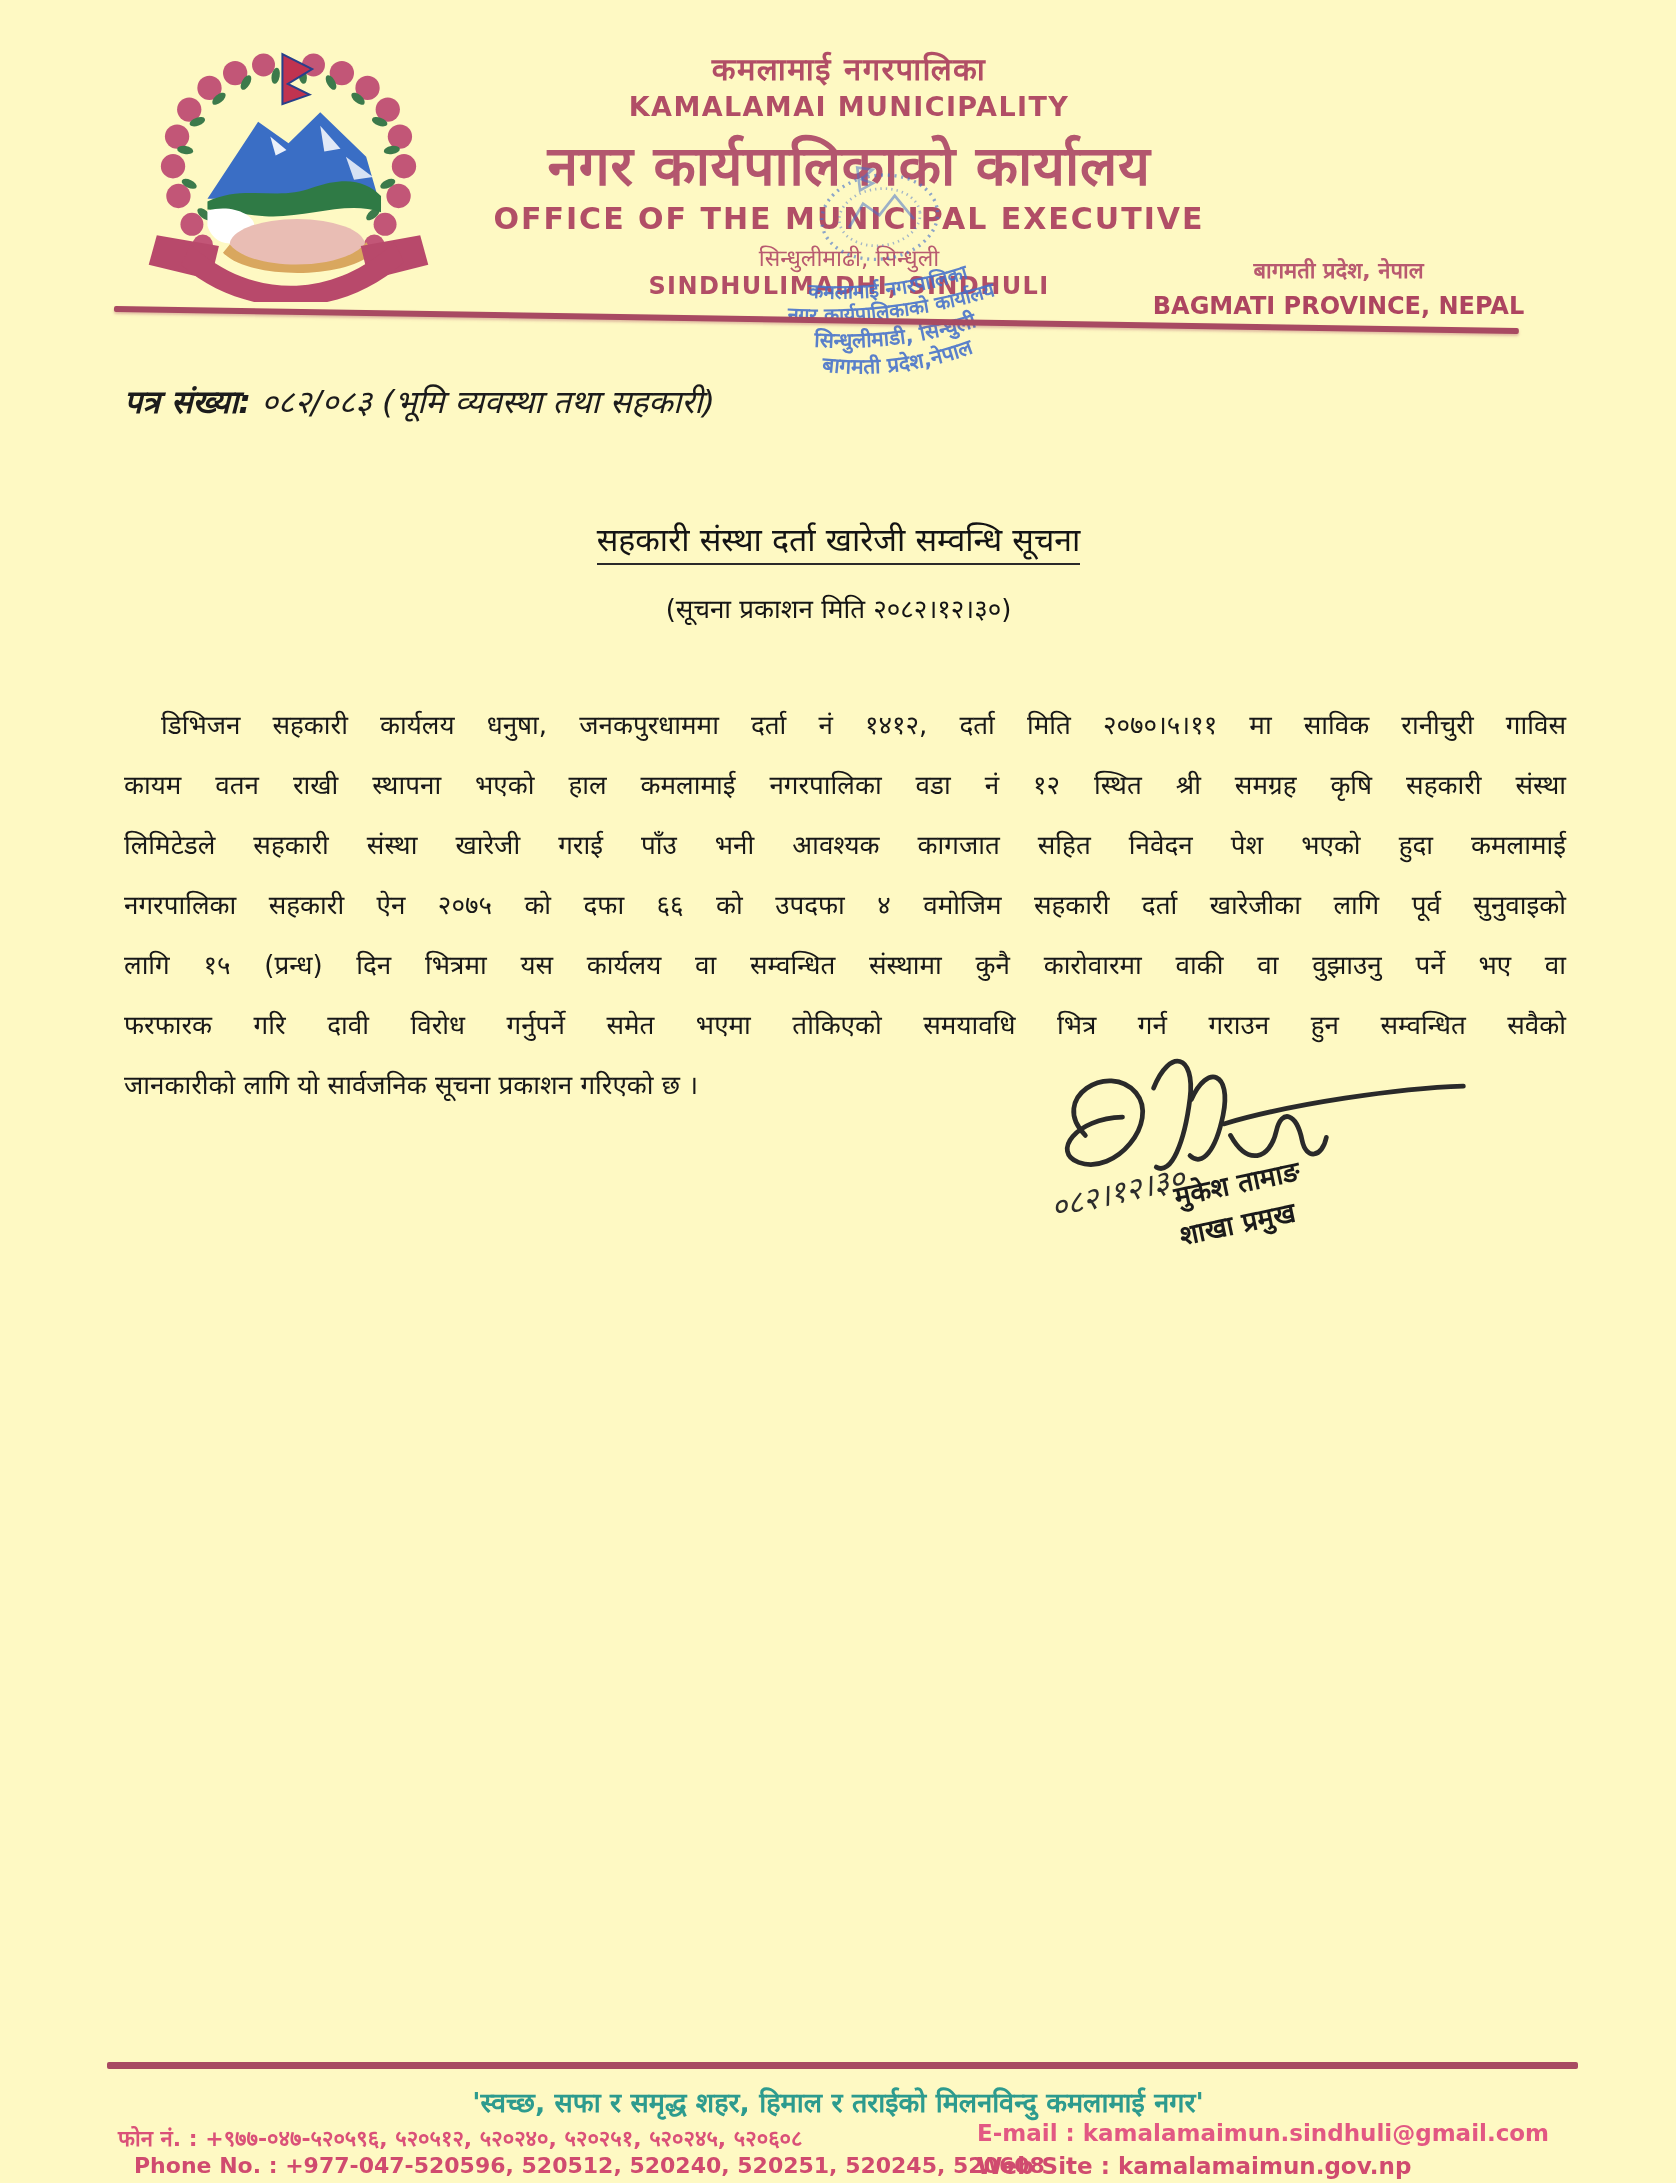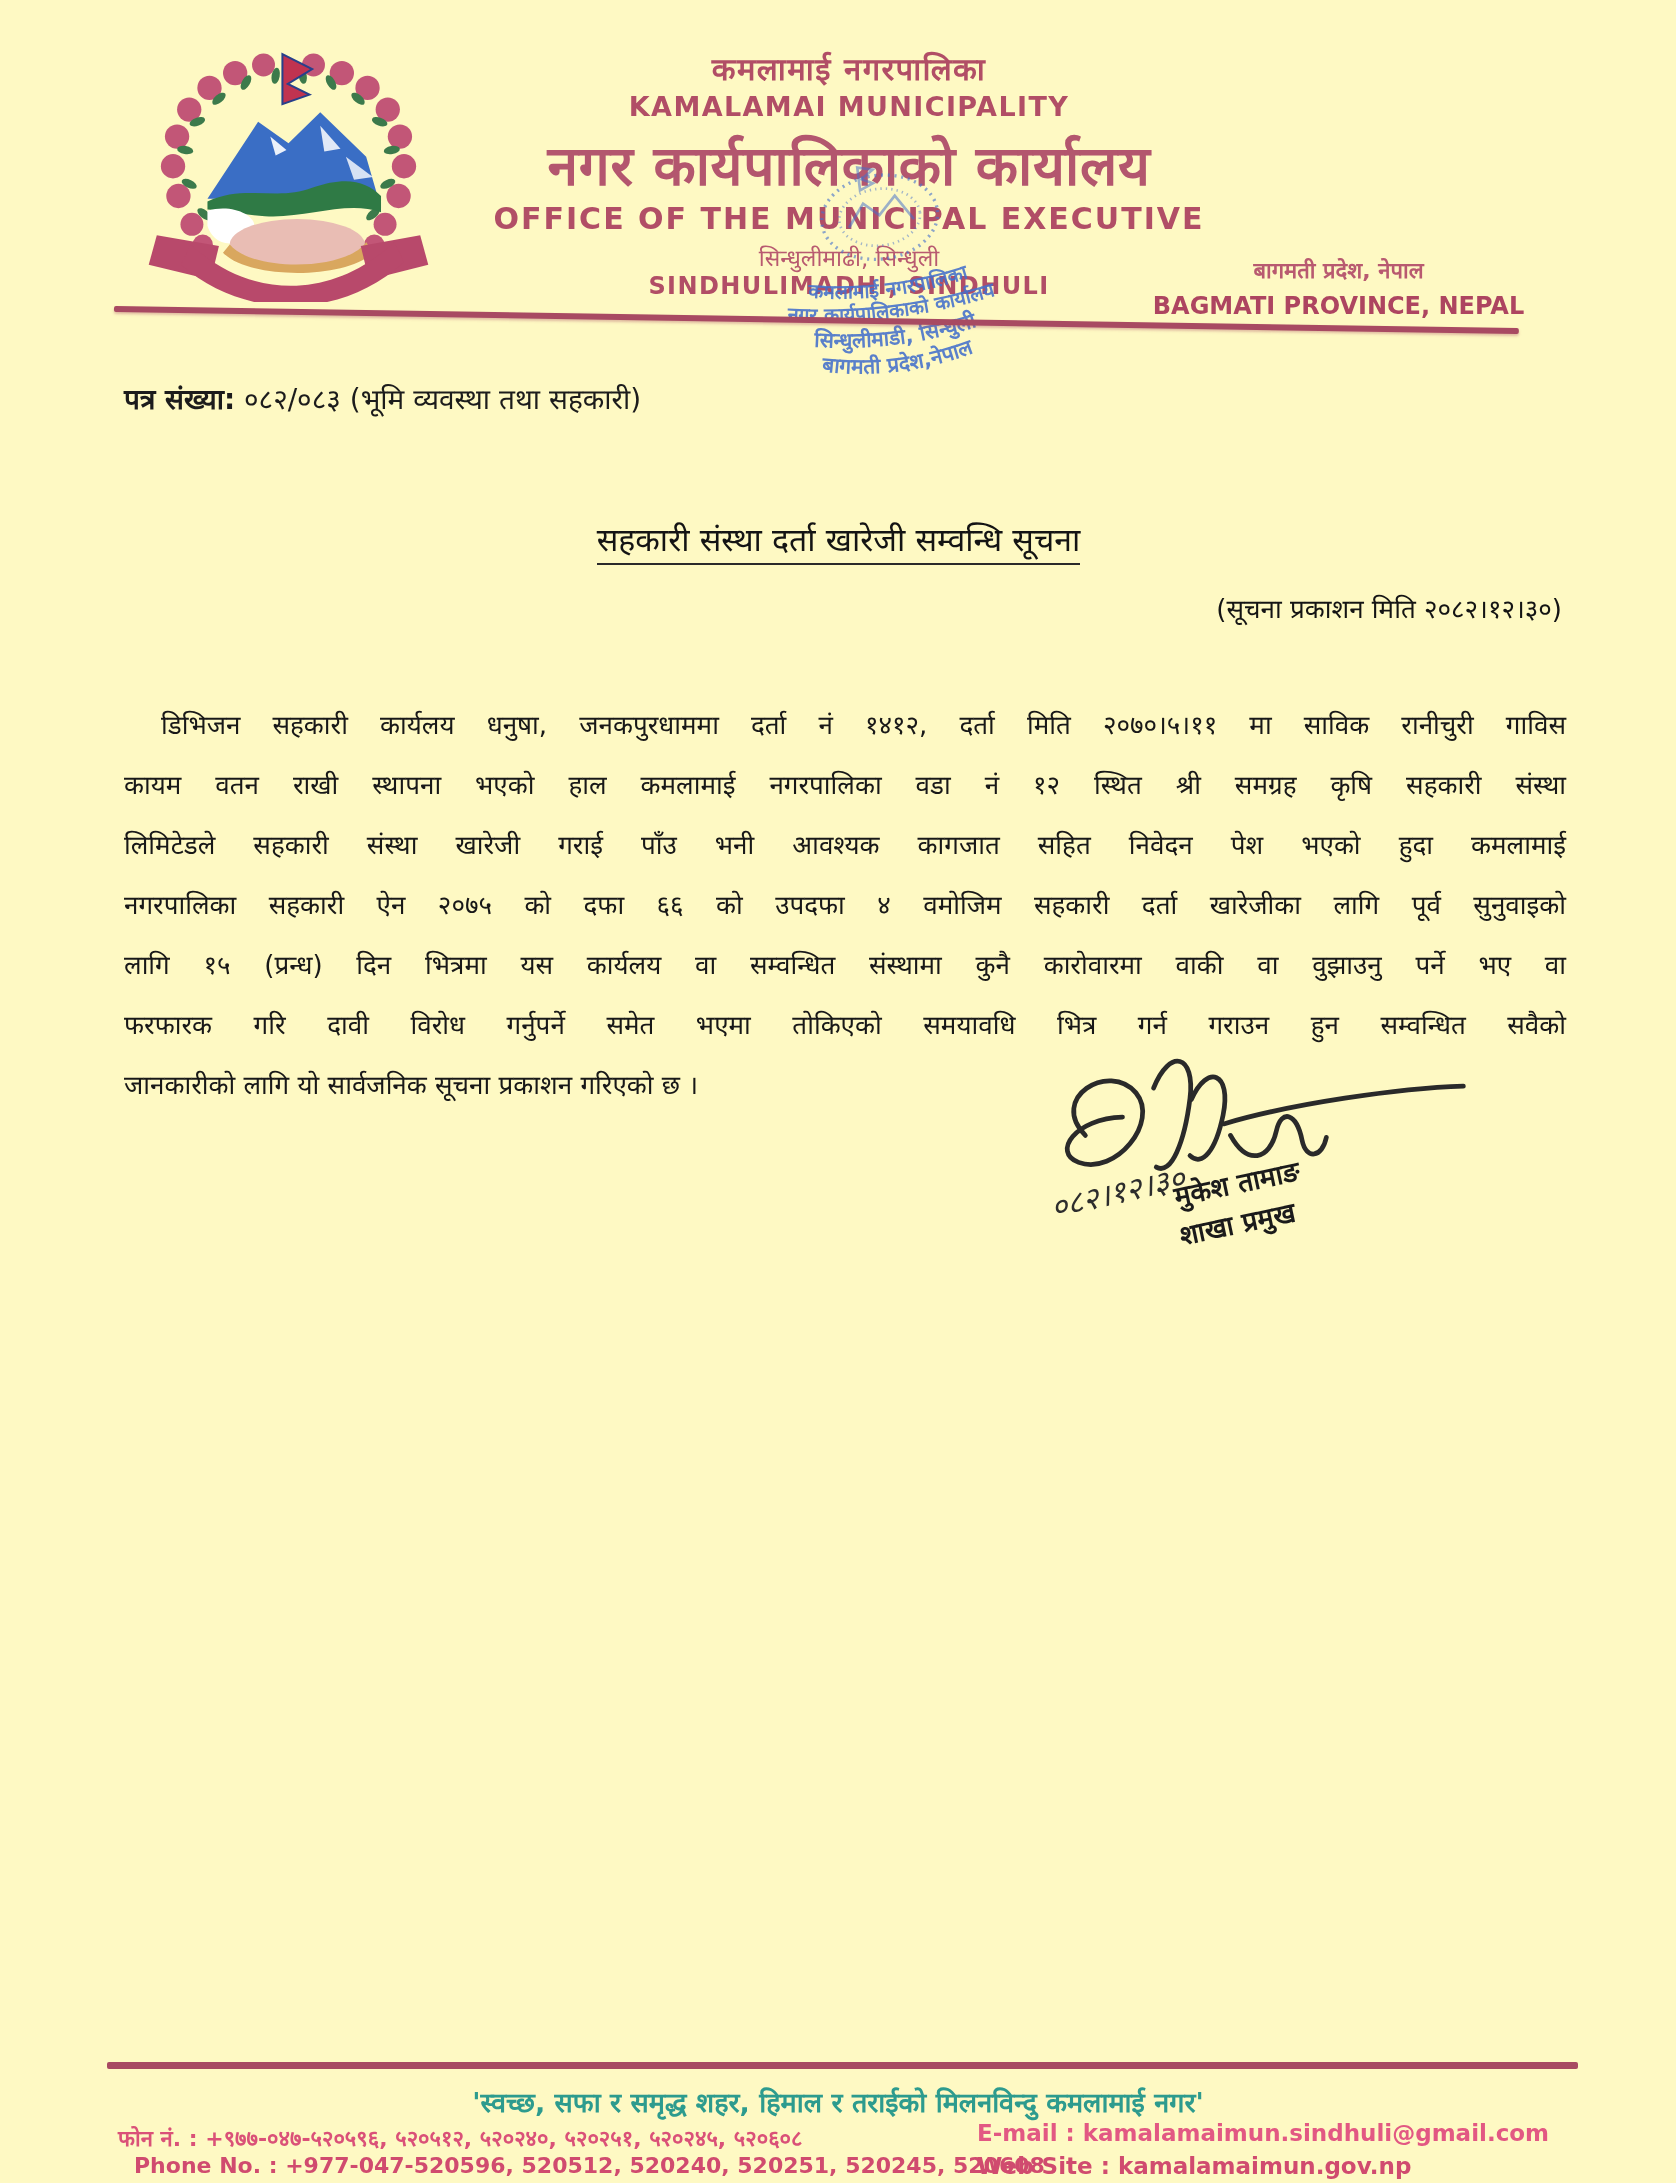--- a/index.html
+++ b/index.html
@@ -21,26 +21,26 @@
   .en-office{top:201px;font-size:30px;font-weight:bold;color:#b14e66;letter-spacing:2px;}
   .np-addr{top:241px;font-size:23px;font-weight:normal;color:#b85a70;}
   .en-addr{top:272px;font-size:24px;font-weight:bold;color:#b14e66;letter-spacing:1.4px;}
   .hr-block{left:1149px;width:379px;text-align:center;}
   .np-prov{top:254px;font-size:22px;font-weight:bold;color:#b85a70;}
   .en-prov{top:292px;font-size:24px;font-weight:bold;color:#ad4560;}
   .rule{background:#a84a62;border-radius:2px;}
   .rule-top{top:306px;left:114px;width:1405px;height:6px;transform:rotate(0.9deg);transform-origin:left center;box-shadow:0 2px 2.7px rgba(168,74,98,.35);}
   .rule-bottom{top:2062px;left:107px;width:1471px;height:6.8px;}
   
-  .ref{top:379px;left:124px;font-size:28px;}
+  .ref{top:379px;left:124px;font-size:32px;font-style:italic;}
   .ref b{font-weight:bold;}
   
   .title{top:517px;left:115px;width:1447px;text-align:center;font-size:32px;color:#141414;}
   .title span{border-bottom:2px solid #2a2a2a;padding-bottom:4px;}
-  .subtitle{top:590px;left:115px;width:1447px;text-align:right;font-size:26px;color:#141414;}
+  .subtitle{top:590px;left:115px;width:1447px;text-align:center;font-size:26px;color:#141414;}
   .body-block{top:695px;left:124px;width:1442px;font-size:26px;color:#181818;}
   .bl{height:60px;line-height:60px;text-align:justify;text-align-last:justify;white-space:normal;}
   .bl.first{text-indent:37px;}
   .bl.last{text-align:left;text-align-last:left;}
   
   .sig-svg{top:1051px;left:1021px;}
   
   .slogan{top:2083px;left:0;width:1676px;text-align:center;font-size:27px;font-weight:bold;color:#2d9b8e;}
   .f-np-phone{top:2122px;left:118px;font-size:22px;font-weight:bold;color:#da5178;}
   .f-en-phone{top:2153px;left:134px;font-size:22px;font-weight:bold;color:#d04b6f;}

